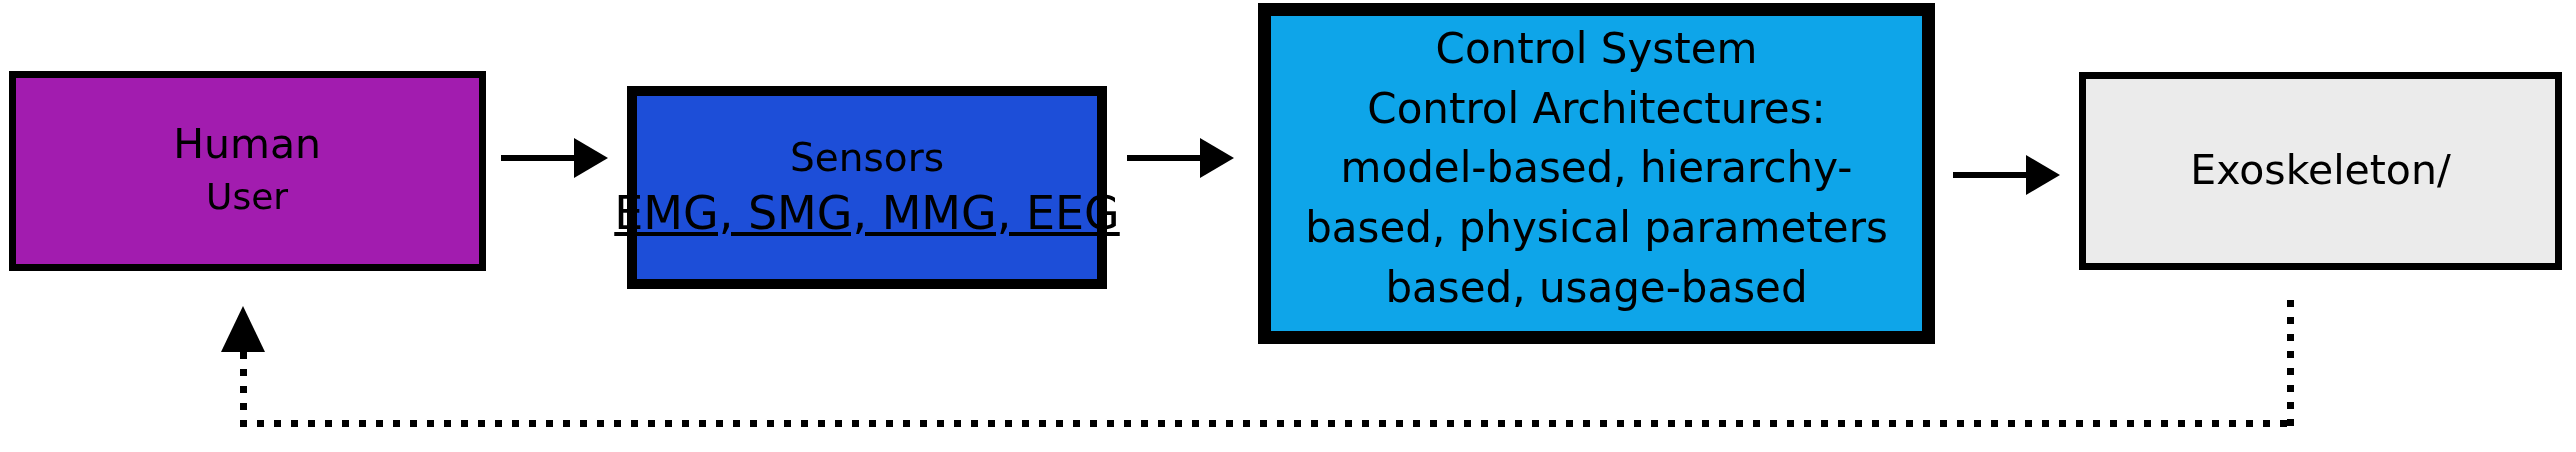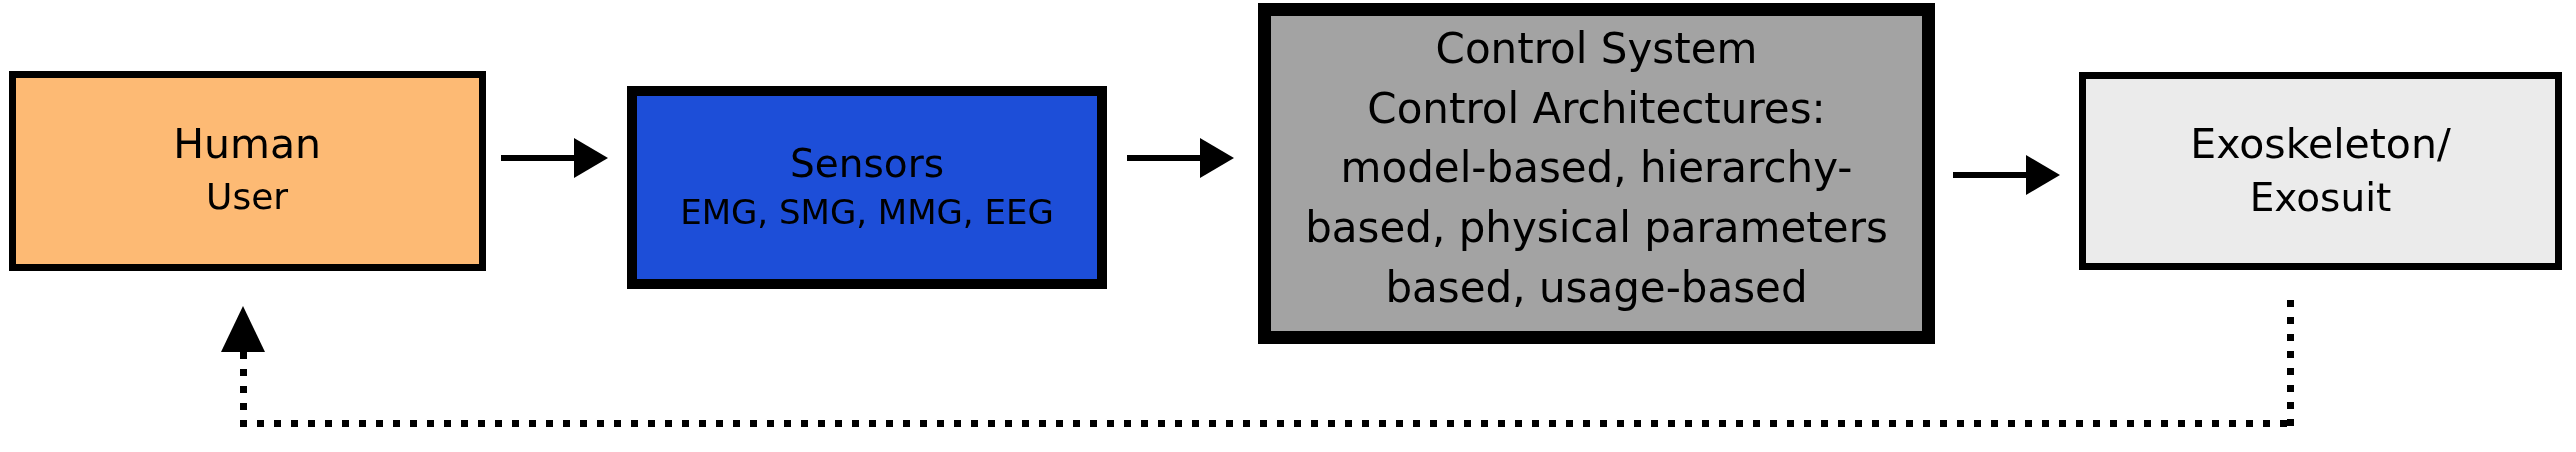--- a/index.html
+++ b/index.html
@@ -43,46 +43,46 @@
     line-height: 1.05;
     white-space: nowrap;
   }
 
   
   #node-human {
     left: 8.6px;
     top: 71px;
     width: 477px;
     height: 200px;
-    background: #fdba74;
+    background: #a21caf;
     border-width: 7px;
     padding-bottom: 3.1px;
   }
   #node-human .title   { font-size: 41px; margin-bottom: 12.5px; }
   #node-human .subtitle{ font-size: 36px; }
 
   
   #node-sensors {
     left: 627px;
     top: 86px;
     width: 480px;
     height: 203px;
     background: #1d4ed8;
     border-width: 10px;
   }
   #node-sensors .title   { font-size: 39px; margin-bottom: 9.4px; }
-  #node-sensors .subtitle{ font-size: 34px; }
+  #node-sensors .subtitle{ font-size: 46px; text-decoration: underline; }
 
   
   #node-control {
     left: 1258px;
     top: 3.1px;
     width: 677px;
     height: 341px;
-    background: #a3a3a3;
+    background: #0ea5e9;
     border-width: 13.3px;
     padding: 4.7px 11px 7.8px 11px;
     justify-content: center;
   }
   #node-control .title { font-size: 42px; margin-bottom: 7.8px; }
   #node-control .body {
     display: block;
     font-size: 42px;
     line-height: 1.42;
     max-width: 616px;
@@ -206,21 +206,20 @@
     <span class="body">Control Architectures: model-based, hierarchy-based, physical parameters based, usage-based</span>
   </div>
 
   <div class="arrow" id="arrow-control-exo">
     <span class="shaft"></span>
     <span class="head"></span>
   </div>
 
   <div class="node" id="node-exo">
     <span class="title">Exoskeleton/</span>
-    <span class="subtitle">Exosuit</span>
   </div>
 
   <div class="dotted-v" id="feedback-vert-right"></div>
   <div class="dotted-h" id="feedback-horiz"></div>
   <div class="dotted-v" id="feedback-vert-left"></div>
   <div id="feedback-arrowhead"></div>
 
 </div>
 
 

